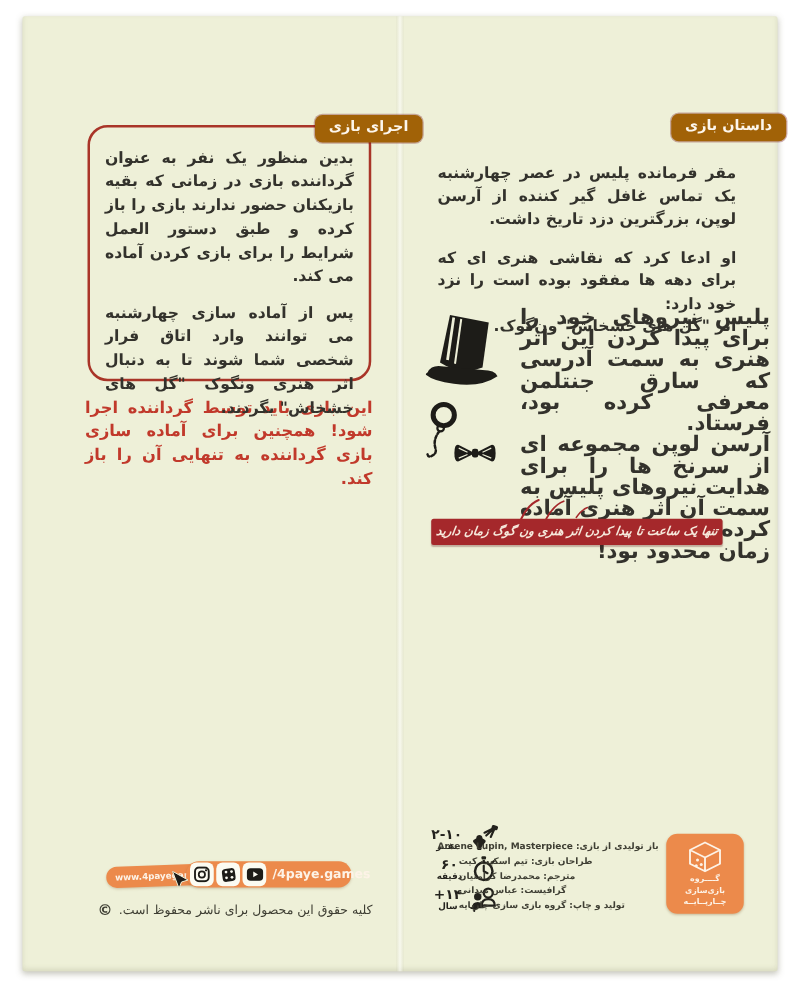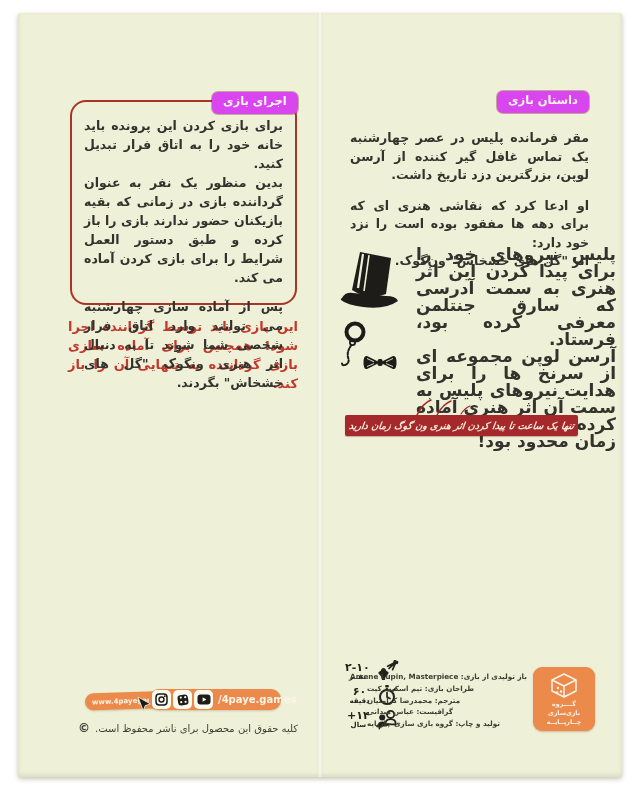--- a/index.html
+++ b/index.html
@@ -13,25 +13,25 @@
     position:absolute;left:18px;top:13px;width:604px;height:764px;
     background:#eef0d8;direction:rtl;color:#33322c;
     box-shadow:0 2px 5px rgba(90,90,60,.35), inset 0 -2px 4px rgba(120,120,90,.18);
     border-radius:2px;
   }
   .fold{
     position:absolute;left:299px;top:0;bottom:0;width:6px;
     background:linear-gradient(90deg, rgba(80,80,50,.05), rgba(255,255,255,.55), rgba(80,80,50,.05));
   }
   .badge{
-    position:absolute;background:#d946ef;color:#fdf6ec;
+    position:absolute;background:#a16207;color:#fdf6ec;
     font-size:11.5px;font-weight:700;line-height:1;
     padding:4px 11px 6px;border-radius:6px;
     box-shadow:0 0 0 1px rgba(120,25,28,.35);
-    z-index:4;white-space:nowrap;
+    z-index:4;white-space:nowrap;margin-left:40px;
   }
   .story-badge{left:479px;top:78px;}
   .play-badge{left:194px;top:79px;}
 
   
   .story-text{
     position:absolute;left:320px;top:104px;width:263px;
     font-size:12.5px;font-weight:600;line-height:18.5px;text-align:justify;
   }
   .story-text p{margin:12px;}
@@ -165,21 +165,20 @@
       <path d="M50 16 Q54 10 59 8" stroke="#a5282b" stroke-width="1.2" fill="none" stroke-linecap="round"></path>
     </svg>
 
     <div class="banner">
       <span>تنها یک ساعت تا پیدا کردن اثر هنری ون گوگ زمان دارید</span>
     </div>
 
     <div class="badge play-badge">اجرای بازی</div>
 
     <div class="rulebox">
-      <p><span>برای بازی کردن این پرونده باید خانه خود را به </span><b>اتاق فرار</b><span> تبدیل کنید.</span></p>
       <p><span>بدین منظور یک نفر به عنوان گرداننده بازی در زمانی که بقیه بازیکنان حضور ندارند بازی را باز کرده و طبق دستور العمل شرایط را برای بازی کردن آماده می کند.</span></p>
       <p class="gap"><span>پس از آماده سازی چهارشنبه می توانند وارد اتاق فرار شخصی شما شوند تا به دنبال اثر هنری ونگوک </span><b>"گل های خشخاش"</b><span> بگردند.</span></p>
     </div>
 
     <p class="warning">این بازی باید توسط گرداننده اجرا شود! همچنین برای آماده سازی بازی گرداننده به تنهایی آن را باز کند.</p>
 
     <div class="stats">
       <div class="stat">
         <span class="glyph">
           <svg width="24" height="22" viewBox="0 0 24 22">

